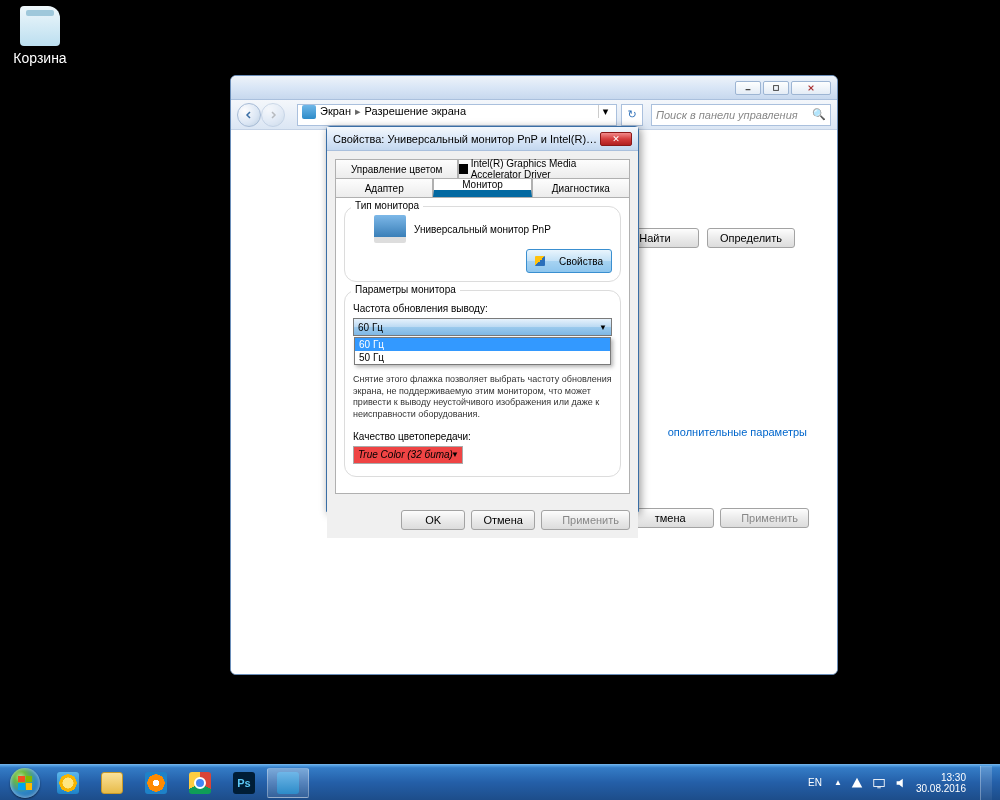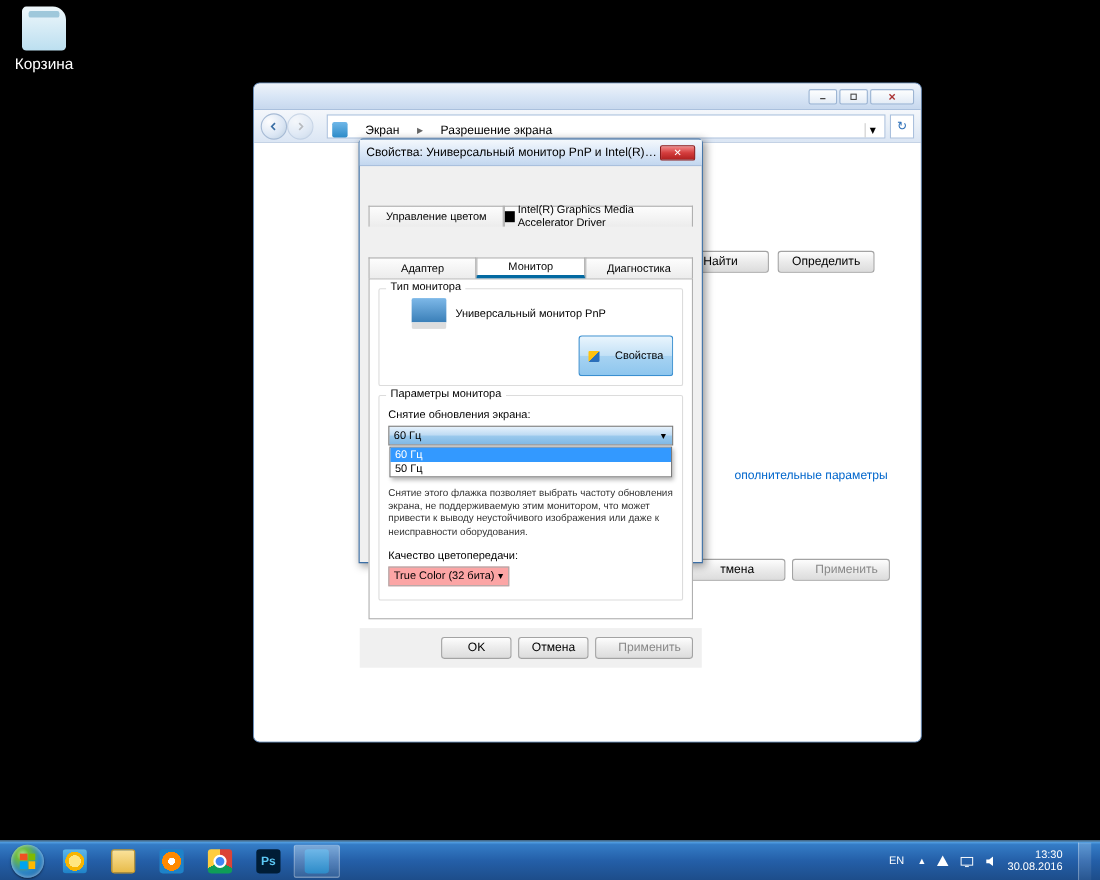--- a/index.html
+++ b/index.html
@@ -16,21 +16,21 @@
 .outer-window { position: absolute; left: 230px; top: 75px; width: 608px; height: 600px; background: #fff; border: 1px solid #6a8db8; border-radius: 6px; box-shadow: 0 0 10px rgba(0,0,0,.5); overflow: hidden; }
 .titlebar { height: 24px; background: linear-gradient(180deg,#eef3f9 0%,#d9e6f6 50%,#c7d8ee 100%); border-bottom: 1px solid #aac0dd; display: flex; justify-content: flex-end; align-items: center; padding-right: 6px; gap: 2px; }
 .winbtn { width: 26px; height: 14px; border: 1px solid #9db5d3; border-radius: 2px; background: linear-gradient(180deg,#fdfefe 0%,#e4ecf6 100%); display: flex; align-items: center; justify-content: center; cursor: pointer; }
 .winbtn.close { width: 40px; }
 .winbtn svg { width: 8px; height: 8px; }
 
 .navbar { height: 30px; background: linear-gradient(180deg,#f4f7fb 0%,#dbe6f4 100%); border-bottom: 1px solid #c4d2e5; display: flex; align-items: center; padding: 0 6px; gap: 4px; }
 .nav-arrows { display:flex; gap:-4px; }
 .nav-arrow { width: 24px; height: 24px; border-radius: 50%; background: radial-gradient(circle at 30% 30%,#fdfdfe 0%,#dbe6f4 60%,#b9ccdc 100%); border:1px solid #a7bbd5; display:flex;align-items:center;justify-content:center; cursor:pointer; }
 .nav-arrow.fwd { opacity: .5; }
-.addrbar { flex:1; height: 22px; background: #fff; border: 1px solid #aac0dd; display: flex; align-items: flex-end; padding: 0 4px; font-size: 11px; gap: 16px; margin-left: 8px; }
+.addrbar { flex:1; height: 22px; background: #fff; border: 1px solid #aac0dd; display: flex; align-items: flex-start; padding: 0 4px; font-size: 11px; gap: 4px; margin-left: 8px; }
 .addr-icon { width: 14px; height: 14px; background: linear-gradient(180deg,#6fb7e8 0%,#2d8bc8 100%); border-radius: 2px; }
 .addr-sep { color:#666; }
 .addr-drop { width: 14px; border-left:1px solid #ccc; text-align:center; cursor:pointer; }
 .refresh-btn { width:22px; height:22px; border:1px solid #aac0dd; background:#fff; display:flex;align-items:center;justify-content:center; color:#2d6fb8; font-size:11px; cursor:pointer; }
 .searchbar { width: 180px; height: 22px; background:#fff; border:1px solid #aac0dd; display:flex;align-items:center; padding:0 4px; font-size:11px; color:#888; margin-left:4px; }
 .searchbar .search-icon { margin-left:auto; color:#3a78b8; }
 
 .outer-body { position: relative; height: calc(100% - 54px); background: #fff; }
 .side-btns { position: absolute; right: 42px; top: 98px; display: flex; gap: 8px; }
 .winbutton { min-width: 88px; height: 20px; font-size: 11px; border: 1px solid #a3a3a3; border-radius: 3px; background: linear-gradient(180deg,#fdfdfd 0%,#ebebeb 50%,#dcdcdc 100%); cursor: pointer; padding: 0 10px; }
@@ -38,45 +38,45 @@
 .bottom-btns { position:absolute; right: 28px; top: 378px; display:flex; gap:6px; }
 .winbutton.disabled { color:#888;padding-left:20px; }
 
 
 .dialog { position: absolute; left: 326px; top: 126px; width: 313px; height: 386px; background: #f0f0f0; border: 1px solid #3a6ea5; border-radius: 4px 4px 0 0; box-shadow: 2px 2px 8px rgba(0,0,0,.4); overflow: visible; z-index: 10; }
 .dlg-title { height: 24px; background: linear-gradient(180deg,#f4f8fc 0%,#dbe8f8 50%,#c3d7ef 100%); border-bottom:1px solid #aac0dd; display:flex; align-items:center; padding:0 6px; font-size:11px; }
 .dlg-title-text { flex:1; white-space:nowrap; overflow:hidden; text-overflow:ellipsis; }
 .dlg-close { width:32px; height:14px; background: linear-gradient(180deg,#f28a8a 0%,#d43d3d 50%,#b02020 100%); border:1px solid #8a1818; border-radius:2px; display:flex;align-items:center;justify-content:center; color:#fff; font-size:9px; cursor:pointer; }
 .dlg-body { padding: 8px; }
 
-.tabs-row { display:flex; gap:0;margin-top:28px; }
+.tabs-row { display:flex; gap:0; }
 .tab { flex:1; height:19px; font-size:10px; border:1px solid #b0b0b0; background:linear-gradient(180deg,#fdfdfd 0%,#ececec 100%); display:flex;align-items:center;justify-content:center; cursor:pointer; border-bottom:none; position:relative; }
-.tab.active { background:#fff; z-index:2; border-bottom:3px solid #0369a1; margin-bottom:-1px; }
+.tab.active { background:#fff; z-index:2; border-bottom:7px solid #0369a1; margin-bottom:-1px; }
 .tab.top .intel-icon { width:10px; height:10px; background:#000; margin-right:3px; }
 .tab-content { border:1px solid #b0b0b0; background:#fff; padding:8px; min-height:290px; }
 
-.group { border:1px solid #dcdcdc; border-radius:2px; padding:8px; margin-bottom:8px; position:relative; }
+.group { border:1px solid #dcdcdc; border-radius:12px; padding:8px; margin-bottom:8px; position:relative; }
 .group-title { position:absolute; top:-7px; left:6px; background:#fff; padding:0 4px; font-size:10px; }
 .monitor-row { display:flex; align-items:center; gap:8px;margin-left:21px; }
 .monitor-icon { width:32px; height:28px; background:linear-gradient(180deg,#7db8e8 0%,#3a7fb8 100%); border-radius:2px; border-bottom:6px solid #ddd; }
 .label-text { font-size:10px; }
 
-.props-btn { float:right; height:37px; font-size:10px; padding:0 8px; border:1px solid #3a8fd0; border-radius:3px; background:linear-gradient(180deg,#e9f5fd 0%,#c3e1f6 49%,#a7d3f2 50%,#8ec6ee 100%); cursor:pointer; display:flex;align-items:center;gap:14px; margin-top:6px; }
+.props-btn { float:right; height:24px; font-size:10px; padding:0 8px; border:1px solid #3a8fd0; border-radius:3px; background:linear-gradient(180deg,#e9f5fd 0%,#c3e1f6 49%,#a7d3f2 50%,#8ec6ee 100%); cursor:pointer; display:flex;align-items:center;gap:14px; margin-top:6px; }
 .props-btn .shield { width:10px;height:10px; background:linear-gradient(135deg,#ffc20e 0%,#ffc20e 50%,#2a6fbb 50%,#2a6fbb 100%); border-radius:1px; }
 
 .section-label { font-size:10px; margin:4px 0; }
 .dropdown { width:100%; height:18px; border:1px solid #7a7a7a; font-size:10px; padding:0 4px; background:linear-gradient(180deg,#e7f2fc 0%,#bcdaf3 49%,#9ccaed 50%,#7fb8e5 100%); display:flex;align-items:center; cursor:pointer; position:relative; }
 .dropdown::after { content:"▼"; position:absolute; right:4px; font-size:8px; }
 .dropdown-options { position:absolute; left:0; top:18px; right:0; background:#fff; border:1px solid #7a7a7a; z-index:20; box-shadow:2px 2px 4px rgba(0,0,0,.3); }
 .dropdown-options li { list-style:none; font-size:10px; padding:1px 4px; cursor:pointer; }
 .dropdown-options li.selected { background:#3399ff; color:#fff; }
 
 .help-text { font-size:9px; color:#333; margin-top:14px; line-height:1.3; }
 
-.smalldrop { width:110px; height:18px; border:1px solid #aaa; font-size:10px; background:#fca5a5; display:flex;align-items:center; padding:0 4px; cursor:pointer; position:relative; }
+.smalldrop { width:110px; height:18px; border:1px solid #aaa; font-size:10px; background:#ef4444; display:flex;align-items:center; padding:0 4px; cursor:pointer; position:relative;font-style:italic; }
 .smalldrop::after { content:"▼"; position:absolute; right:3px; font-size:8px; }
 
 .dlg-btns { display:flex; justify-content:flex-end; gap:6px; padding:8px; background:#f0f0f0; }
 .dlg-btns .winbutton { min-width:64px; }
 
 
 .taskbar { position:absolute; left:0; right:0; bottom:0; height:36px; background:linear-gradient(180deg,#5aa7e8 0%,#347cc6 8%,#245fa8 50%,#1d4d8a 100%); display:flex; align-items:center; padding:0 4px; border-top:1px solid #6fb0e8; }
 .start-btn { width:42px; height:34px; display:flex;align-items:center;justify-content:center; cursor:pointer; }
 .start-orb { width:30px; height:30px; border-radius:50%; background:radial-gradient(circle at 35% 30%,#b4e29b 0%,#6cbb3c 20%,#2d86c5 55%,#1e5c9e 100%); box-shadow:0 0 4px rgba(255,255,255,.6) inset, 0 1px 2px rgba(0,0,0,.5); display:flex;align-items:center;justify-content:center; }
 .win-flag { width:14px; height:14px; display:grid; grid-template-columns:1fr 1fr; grid-template-rows:1fr 1fr; gap:1px; }
@@ -138,20 +138,24 @@
         </div>
     </div>
     <div class="addrbar">
       <div class="addr-icon"></div>
       <span>Экран</span>
       <span class="addr-sep">▸</span>
       <span>Разрешение экрана</span>
       <div class="addr-drop" style="margin-left:auto;">▾</div>
     </div>
     <div class="refresh-btn">↻</div>
+    <div class="searchbar">
+      <span style="font-style:italic;">Поиск в панели управления</span>
+      <span class="search-icon">🔍</span>
+    </div>
   </div>
   <div class="outer-body">
     <div class="side-btns">
       <button class="winbutton">Найти</button>
       <button class="winbutton">Определить</button>
     </div>
     <span class="link" style="right:30px; top:296px;">ополнительные параметры</span>
     <div class="bottom-btns">
       <button class="winbutton">тмена</button>
       <button class="winbutton disabled">Применить</button>
@@ -195,21 +199,21 @@
         <div style="clear:both; overflow:hidden;">
           <button class="props-btn">
               <span class="shield"></span>
               <span>Свойства</span>
             </button>
         </div>
       </div>
 
       <div class="group" style="padding-bottom:12px;">
         <span class="group-title">Параметры монитора</span>
-        <div class="section-label">Снятие обновления экрана:</div>
+        <div class="section-label">Частота обновления выводу:</div>
         <div class="dropdown">
           <span>60 Гц</span>
           <ul class="dropdown-options">
             <li class="selected">60 Гц</li>
             <li>50 Гц</li>
           </ul>
         </div>
         <div class="help-text" style="margin-top:38px;">Снятие этого флажка позволяет выбрать частоту обновления экрана, не поддерживаемую этим монитором, что может привести к выводу неустойчивого изображения или даже к неисправности оборудования.</div>
 
         <div class="section-label" style="margin-top:10px;">Качество цветопередачи:</div>

